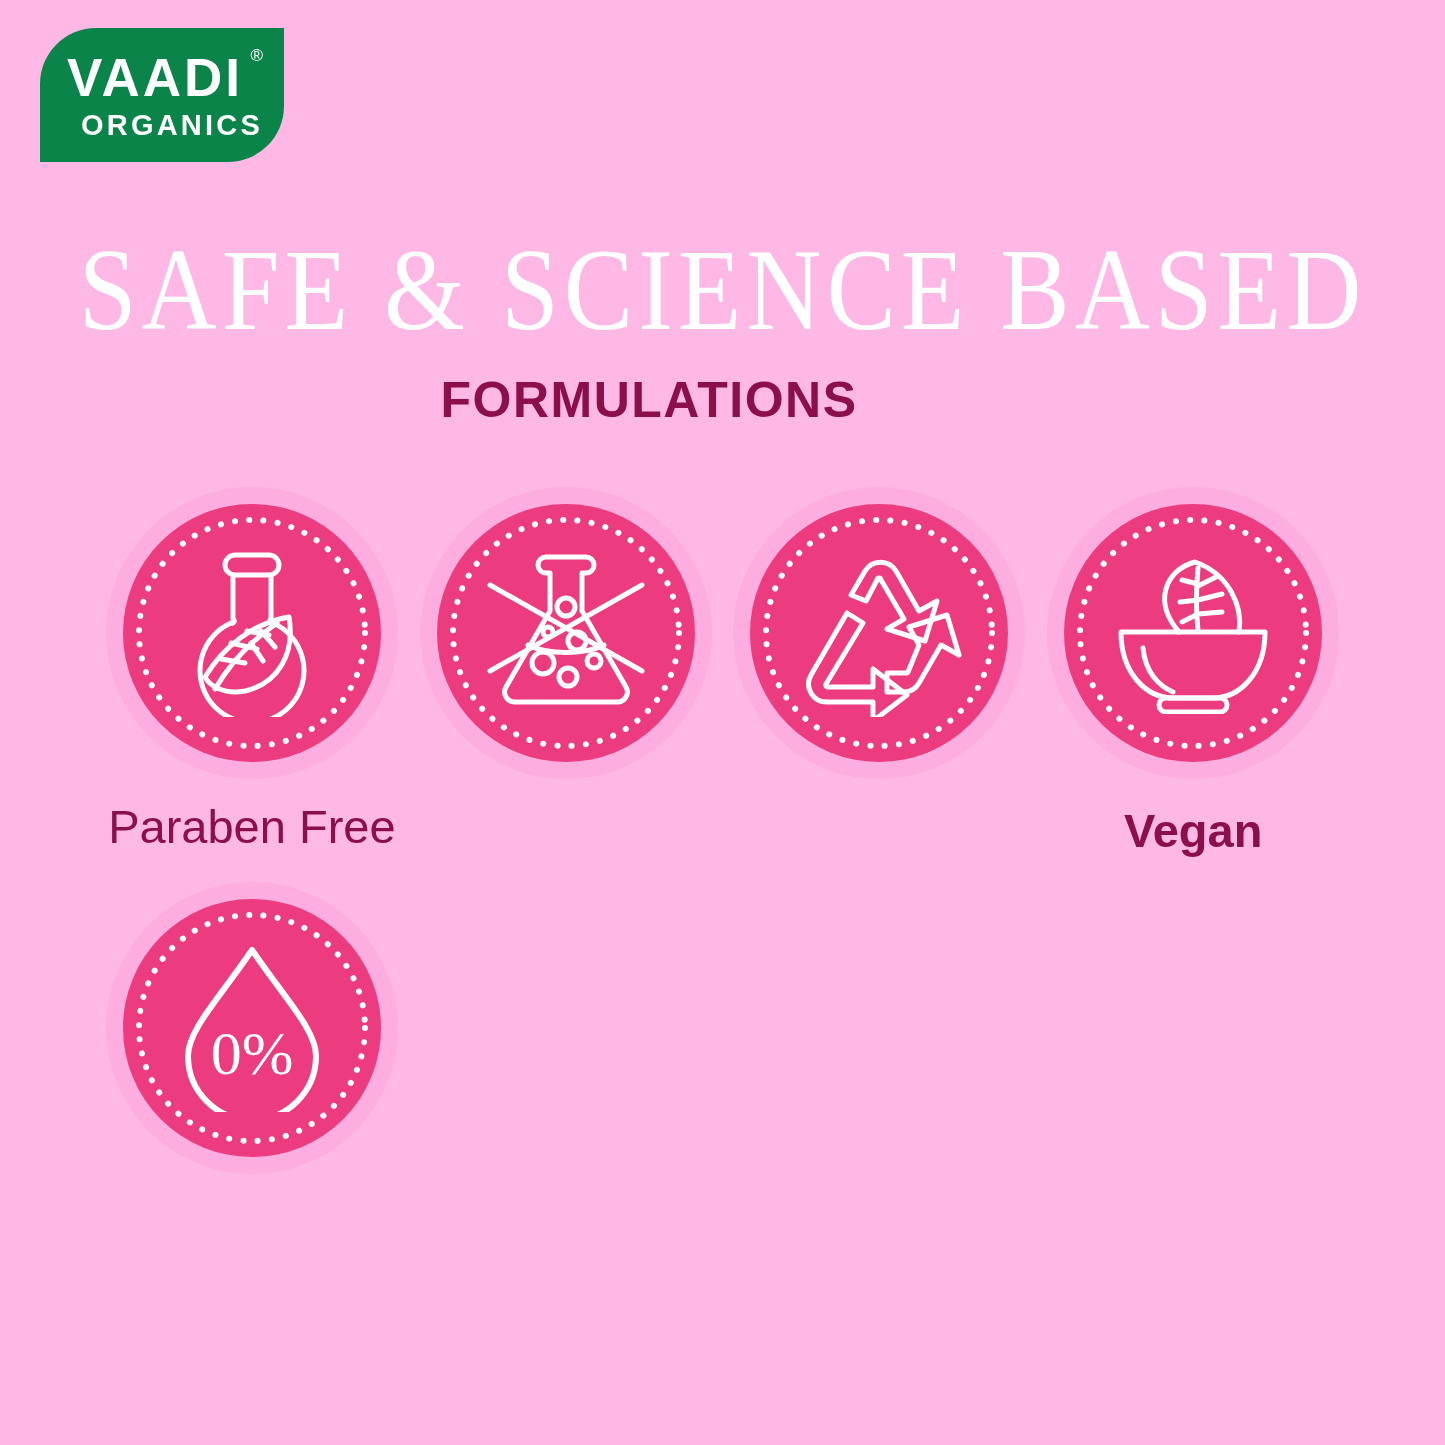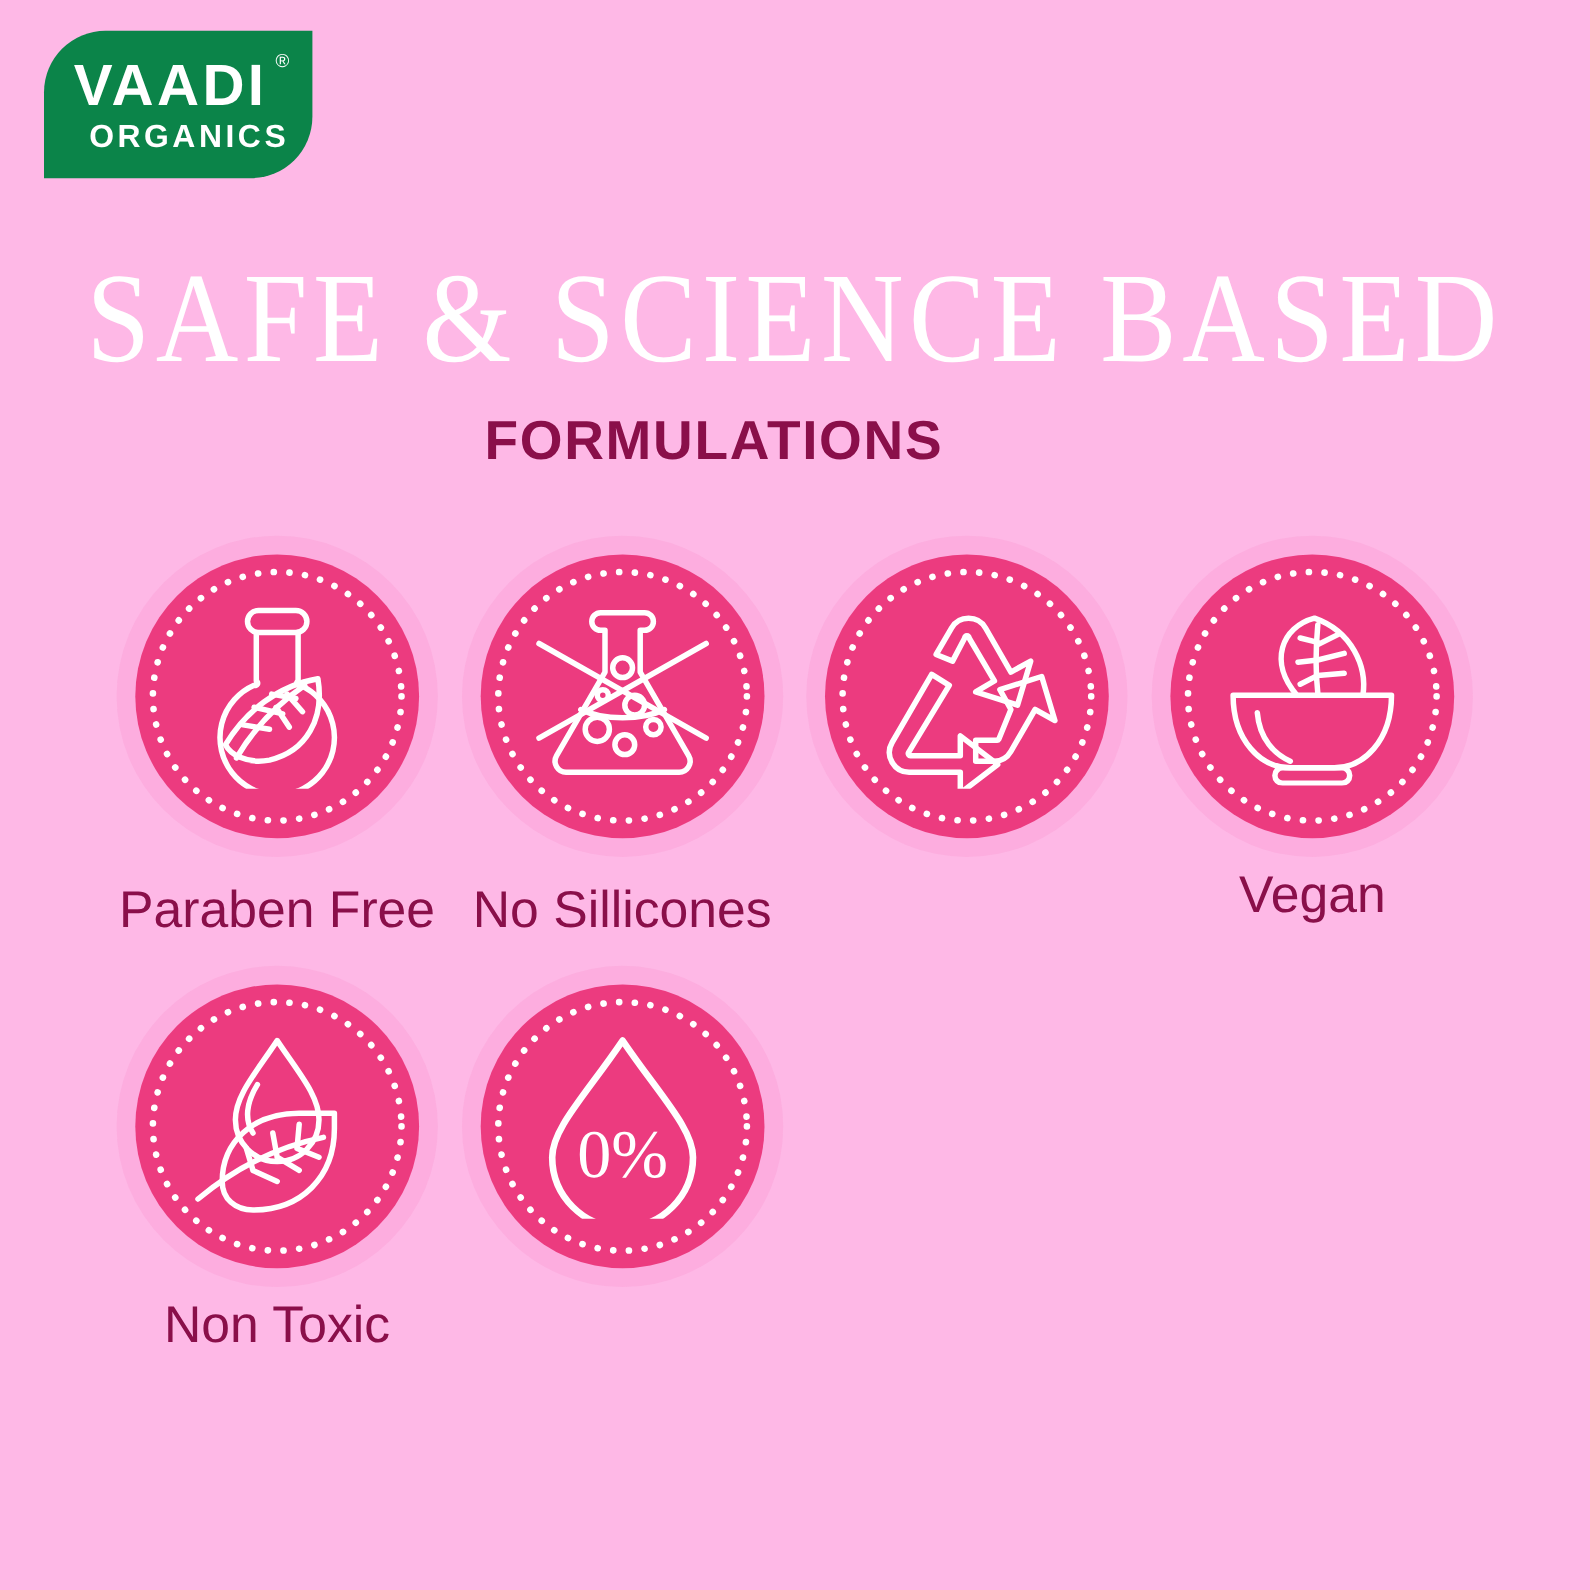--- a/index.html
+++ b/index.html
@@ -118,21 +118,21 @@
   
   .label{
     margin-top:22px;
     color:#8A0F4A;
     font-size:47px;
     font-weight:400;
     line-height:1.12;
     text-align:center;
     max-width:330px;
   }
-  .row2 .label{margin-top:8px;}
+  .row2 .label{margin-top:26px;font-weight:bold;}
 </style>
 </head>
 <body>
 
 <div class="logo">
   <div class="logo-top">
     <span>VAADI</span>
     <span class="logo-reg">®</span>
   </div>
   <div class="logo-bottom">ORGANICS</div>
@@ -177,21 +177,20 @@
           <circle cx="72" cy="83" r="5"></circle>
           <circle cx="101" cy="92" r="9"></circle>
           <circle cx="67" cy="114" r="11"></circle>
           <circle cx="118" cy="112" r="7"></circle>
           <circle cx="92" cy="128" r="9"></circle>
           <path d="M14 36 L166 122"></path>
           <path d="M166 36 L14 122"></path>
         </svg>
       </div>
     </div>
-    <div class="label">No Sillicones</div>
   </div>
 
   <div class="cell">
     <div class="badge-wrap">
       <div class="halo"></div>
       <div class="badge">
         <svg class="dots" width="258" height="258" viewBox="0 0 258 258">
           <circle cx="129" cy="129" r="113" fill="none" stroke="#ffffff" stroke-width="6" stroke-linecap="round" stroke-dasharray="0.1 14.2"></circle>
         </svg>
         <svg width="176" height="168" viewBox="0 0 176 168" fill="none" stroke="#ffffff" stroke-width="5" stroke-linecap="round" stroke-linejoin="round">
@@ -219,38 +218,20 @@
           <path d="M95 34 l20 -10 M95 48 l24 -6 M95 62 l24 -2 M95 32 l-16 -4 M95 48 l-18 2 M95 62 l-16 8"></path>
           <path d="M18 80 H162 C162 122 136 146 110 146 H70 C44 146 18 122 18 80 z"></path>
           <path d="M40 96 c2 24 16 38 30 44"></path>
           <rect x="56" y="146" width="68" height="14" rx="7"></rect>
         </svg>
       </div>
     </div>
     <div class="label">Vegan</div>
   </div>
 
-  <div class="cell row2">
-    <div class="badge-wrap">
-      <div class="halo"></div>
-      <div class="badge">
-        <svg class="dots" width="258" height="258" viewBox="0 0 258 258">
-          <circle cx="129" cy="129" r="113" fill="none" stroke="#ffffff" stroke-width="6" stroke-linecap="round" stroke-dasharray="0.1 14.2"></circle>
-        </svg>
-        <svg width="176" height="172" viewBox="0 0 176 172" fill="none" stroke="#ffffff" stroke-width="5" stroke-linecap="round" stroke-linejoin="round">
-          <path d="M88 8 C108 38 126 58 126 80 a38 38 0 0 1 -76 0 C50 58 68 38 88 8 z"></path>
-          <path d="M70 48 c-10 16 -12 32 -4 44"></path>
-          <path d="M140 74 H108 C66 74 38 100 38 136 c0 16 12 26 28 26 c44 0 74 -30 74 -74 z"></path>
-          <path d="M16 152 C52 122 90 104 130 96"></path>
-          <path d="M66 126 l-6 -20 M88 114 l-4 -22 M106 106 l2 -22 M66 126 l22 10 M88 114 l20 12 M106 106 l20 8"></path>
-        </svg>
-      </div>
-    </div>
-    <div class="label">Non Toxic</div>
-  </div>
 
   <div class="cell row2">
     <div class="badge-wrap">
       <div class="halo"></div>
       <div class="badge">
         <svg class="dots" width="258" height="258" viewBox="0 0 258 258">
           <circle cx="129" cy="129" r="113" fill="none" stroke="#ffffff" stroke-width="6" stroke-linecap="round" stroke-dasharray="0.1 14.2"></circle>
         </svg>
         <svg width="160" height="168" viewBox="0 0 160 168" fill="none">
           <path d="M80 6 C114 56 144 86 144 112 a64 64 0 0 1 -128 0 C16 86 46 56 80 6 z" stroke="#ffffff" stroke-width="6" stroke-linejoin="round"></path>

